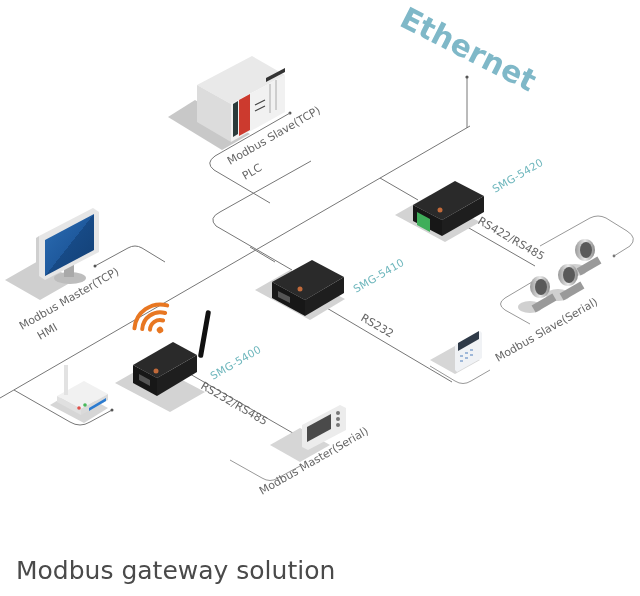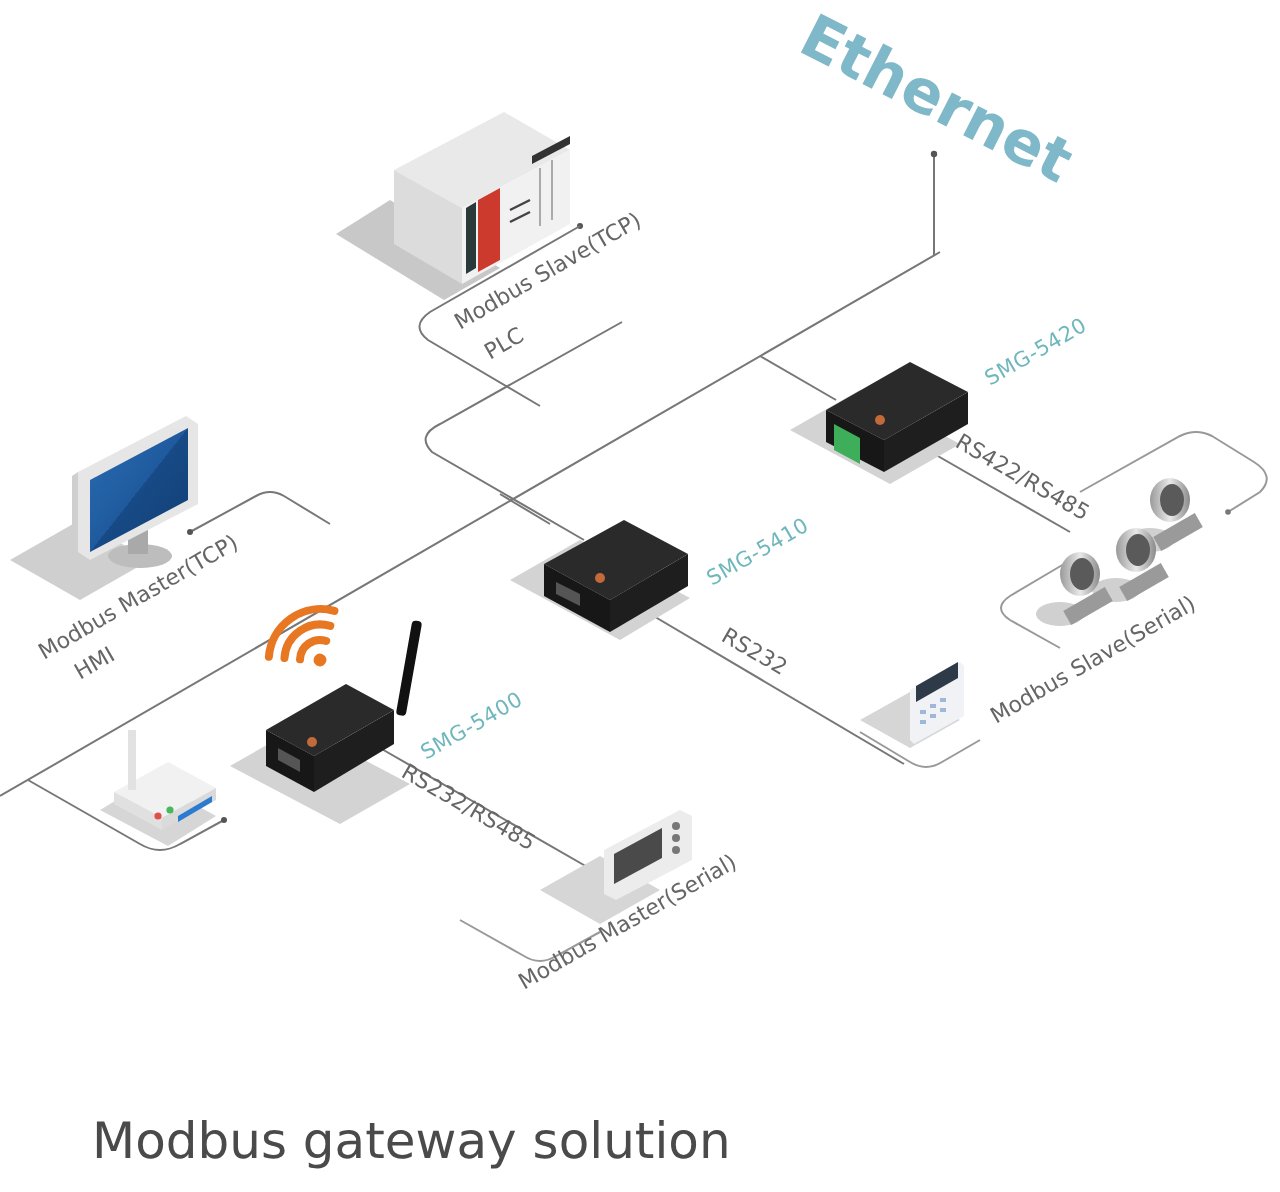--- a/index.html
+++ b/index.html
@@ -4,21 +4,21 @@
 <style>
   html, body { margin: 0; padding: 0; background: #ffffff; }
   body { width: 640px; height: 596px; overflow: hidden; position: relative; font-family: "DejaVu Sans", sans-serif; }
   #stage { position: absolute; left: 0; top: 0; width: 640px; height: 596px; }
   svg text { font-family: "DejaVu Sans", sans-serif; }
   .lbl { fill: #666666; font-size: 11px; }
   .model { fill: #6fb7bd; font-size: 10.5px; letter-spacing: 0.3px; }
   .eth { fill: #7fb8c8; font-size: 30px; font-weight: bold; }
   .line { stroke: #777777; stroke-width: 1; fill: none; }
   .line-light { stroke: #999999; stroke-width: 1; fill: none; }
-  .title { position: absolute; left: 46px; top: 556px; font-family: "DejaVu Sans", sans-serif; font-size: 25px; color: #4a4a4a; white-space: nowrap; }
+  .title { position: absolute; left: 16px; top: 556px; font-family: "DejaVu Sans", sans-serif; font-size: 25px; color: #4a4a4a; white-space: nowrap; }
 </style>
 </head>
 <body>
 
 <div id="stage">
 <svg width="640" height="596" viewBox="0 0 640 596" xmlns="http://www.w3.org/2000/svg">
   <defs>
     <linearGradient id="screenGrad" x1="0" y1="0" x2="1" y2="1">
       <stop offset="0" stop-color="#2b6db3"></stop>
       <stop offset="0.5" stop-color="#1f5a9e"></stop>

